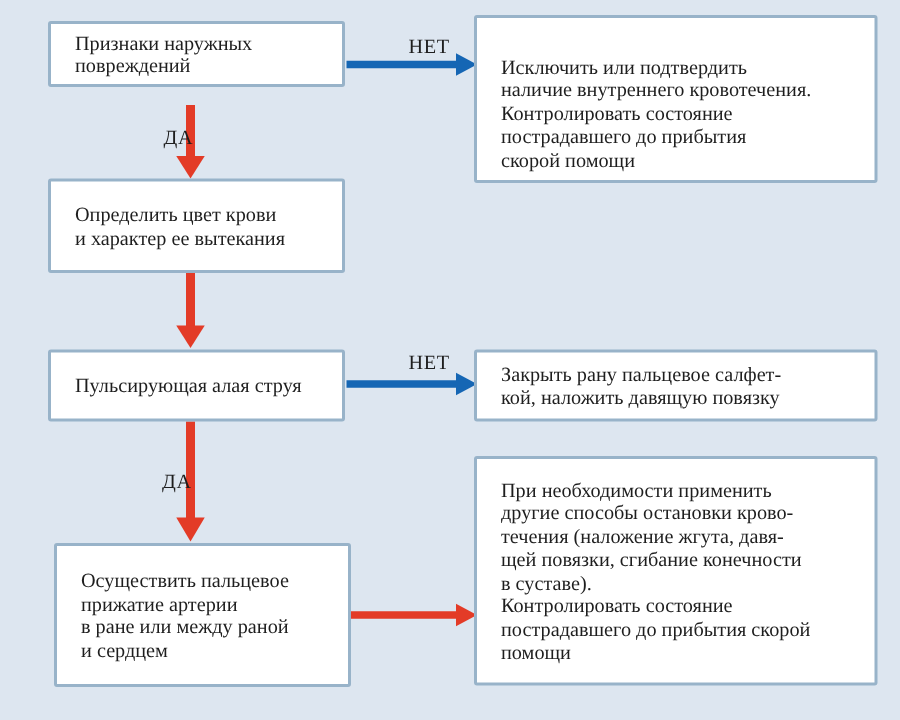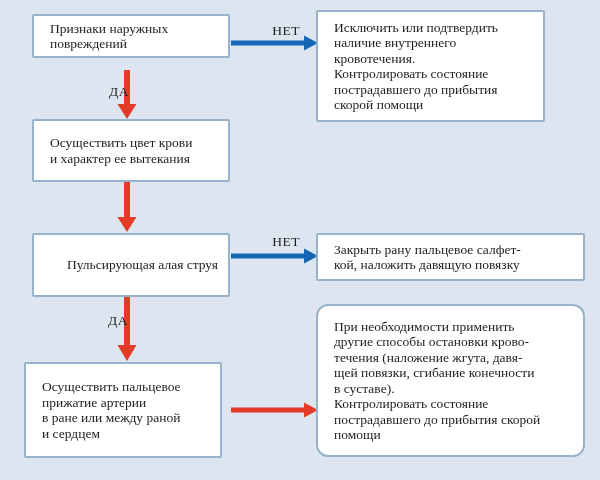--- a/index.html
+++ b/index.html
@@ -95,49 +95,49 @@
       <polygon class="head-yes" points="304,402.5 318,410 304,417.5"></polygon>
     </g>
   </svg>
 
   <div class="node" style="left:32px; top:14px; width:198px; height:44px;">
     <span class="node-text">Признаки наружных
 повреждений</span>
   </div>
 
   <div class="node" style="left:32px; top:119px; width:198px; height:63px;">
-    <span class="node-text">Осуществить цвет крови
+    <span class="node-text">Определить цвет крови
 и характер ее вытекания</span>
   </div>
 
-  <div class="node" style="left:32px; top:233px; width:198px; height:64px;justify-content:flex-end;">
+  <div class="node" style="left:32px; top:233px; width:198px; height:48px;">
     <span class="node-text">Пульсирующая алая струя</span>
   </div>
 
-  <div class="node" style="left:24px; top:362px; width:198px; height:96px;">
+  <div class="node" style="left:36px; top:362px; width:198px; height:96px;">
     <span class="node-text">Осуществить пальцевое
 прижатие артерии
 в ране или между раной
 и сердцем</span>
   </div>
 
-  <div class="node" style="left:316px; top:10px; width:229px; height:112px;">
+  <div class="node" style="left:316px; top:10px; width:269px; height:112px;align-items:flex-end;">
     <span class="node-text">Исключить или подтвердить
 наличие внутреннего кровотечения.
 Контролировать состояние
 пострадавшего до прибытия
 скорой помощи</span>
   </div>
 
   <div class="node" style="left:316px; top:233px; width:269px; height:48px;">
     <span class="node-text">Закрыть рану пальцевое салфет-
 кой, наложить давящую повязку</span>
   </div>
 
-  <div class="node" style="left:316px; top:304px; width:269px; height:153px;border-radius:12px;">
+  <div class="node" style="left:316px; top:304px; width:269px; height:153px;">
     <span class="node-text">При необходимости применить
 другие способы остановки крово-
 течения (наложение жгута, давя-
 щей повязки, сгибание конечности
 в суставе).
 Контролировать состояние
 пострадавшего до прибытия скорой
 помощи</span>
   </div>
 

